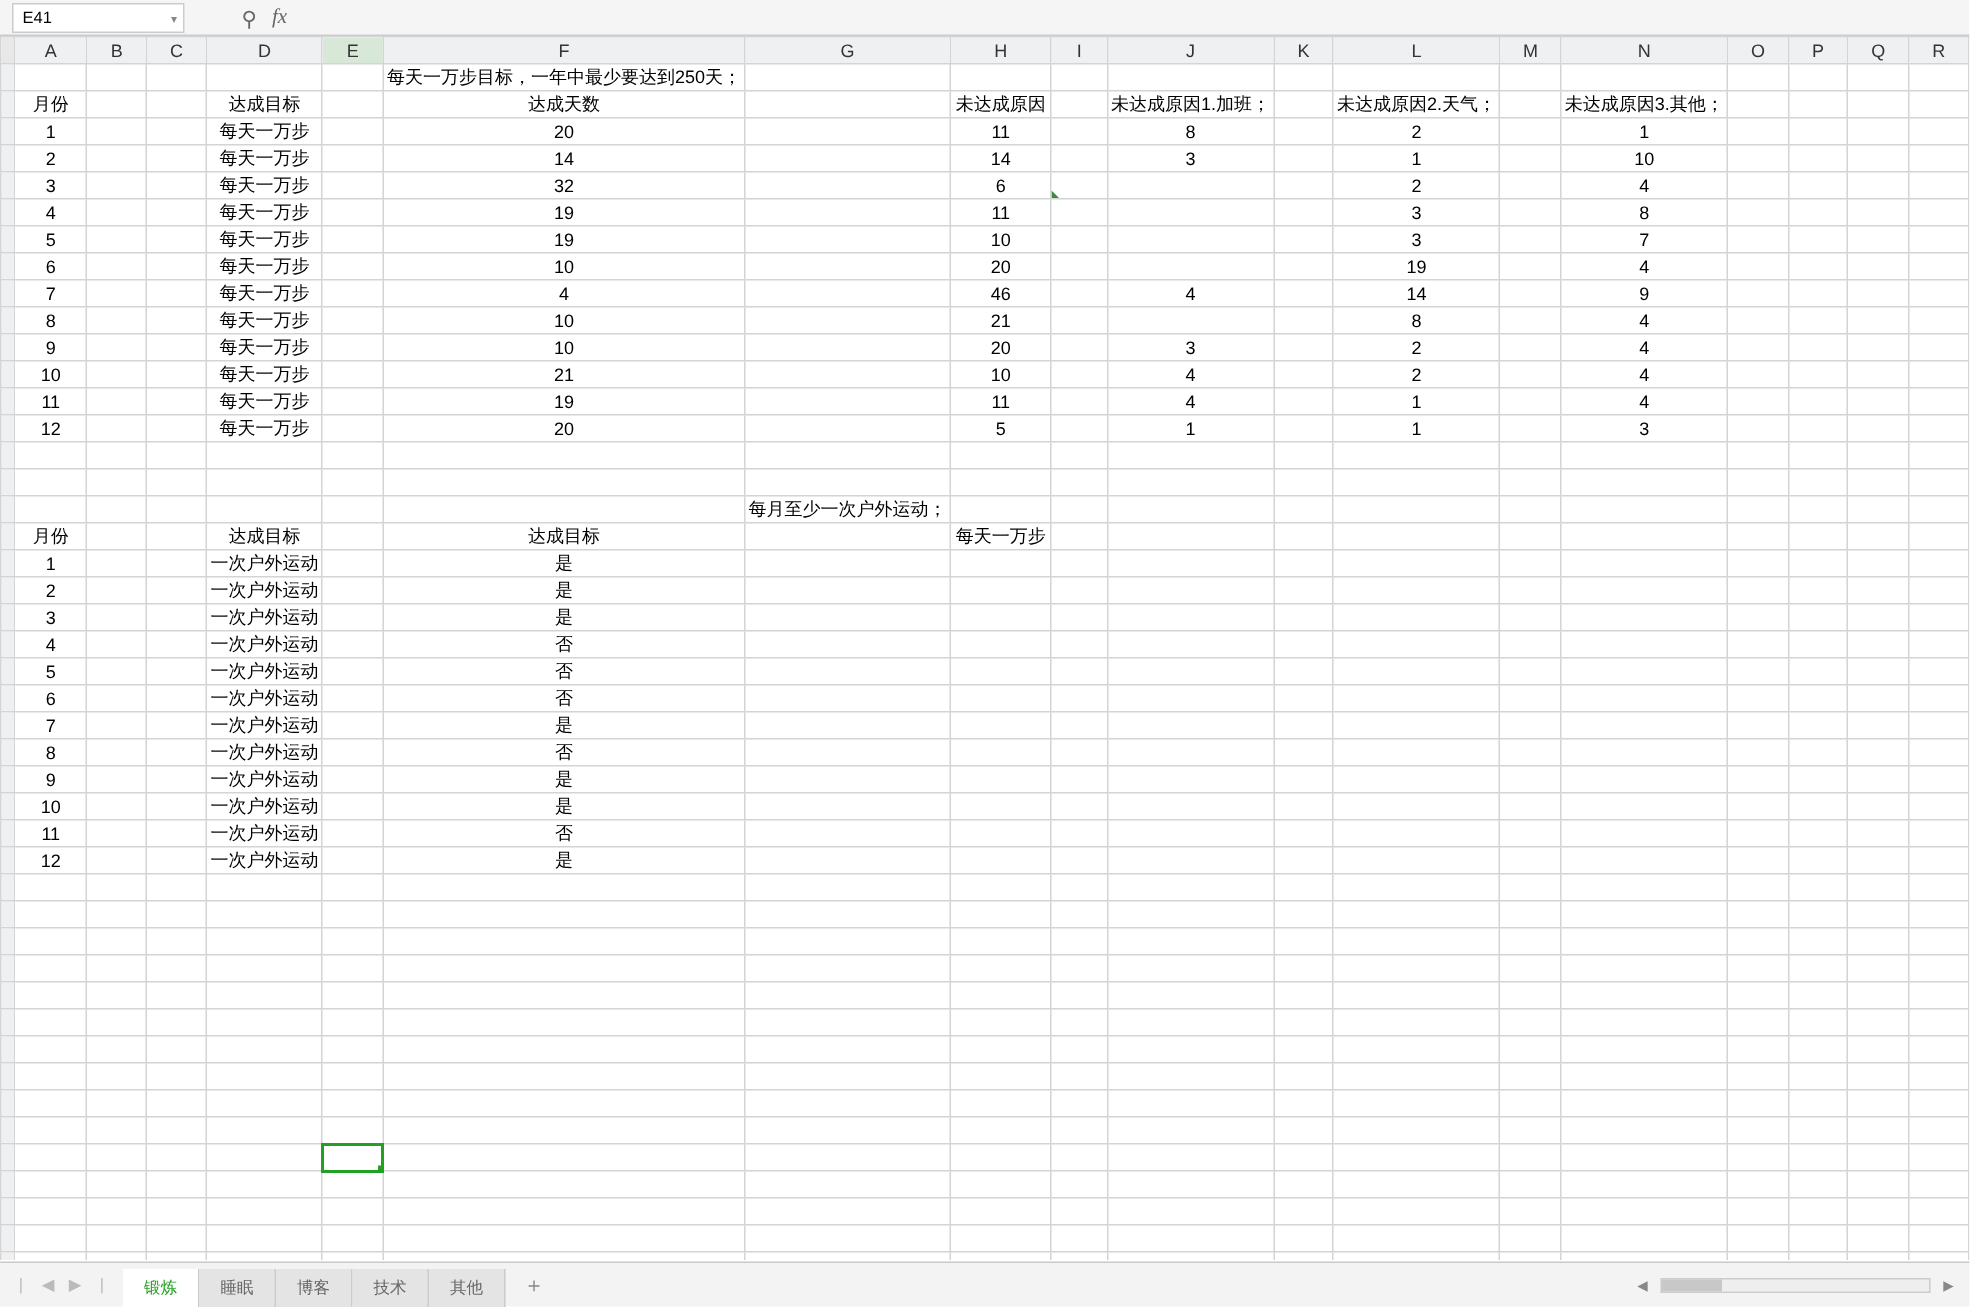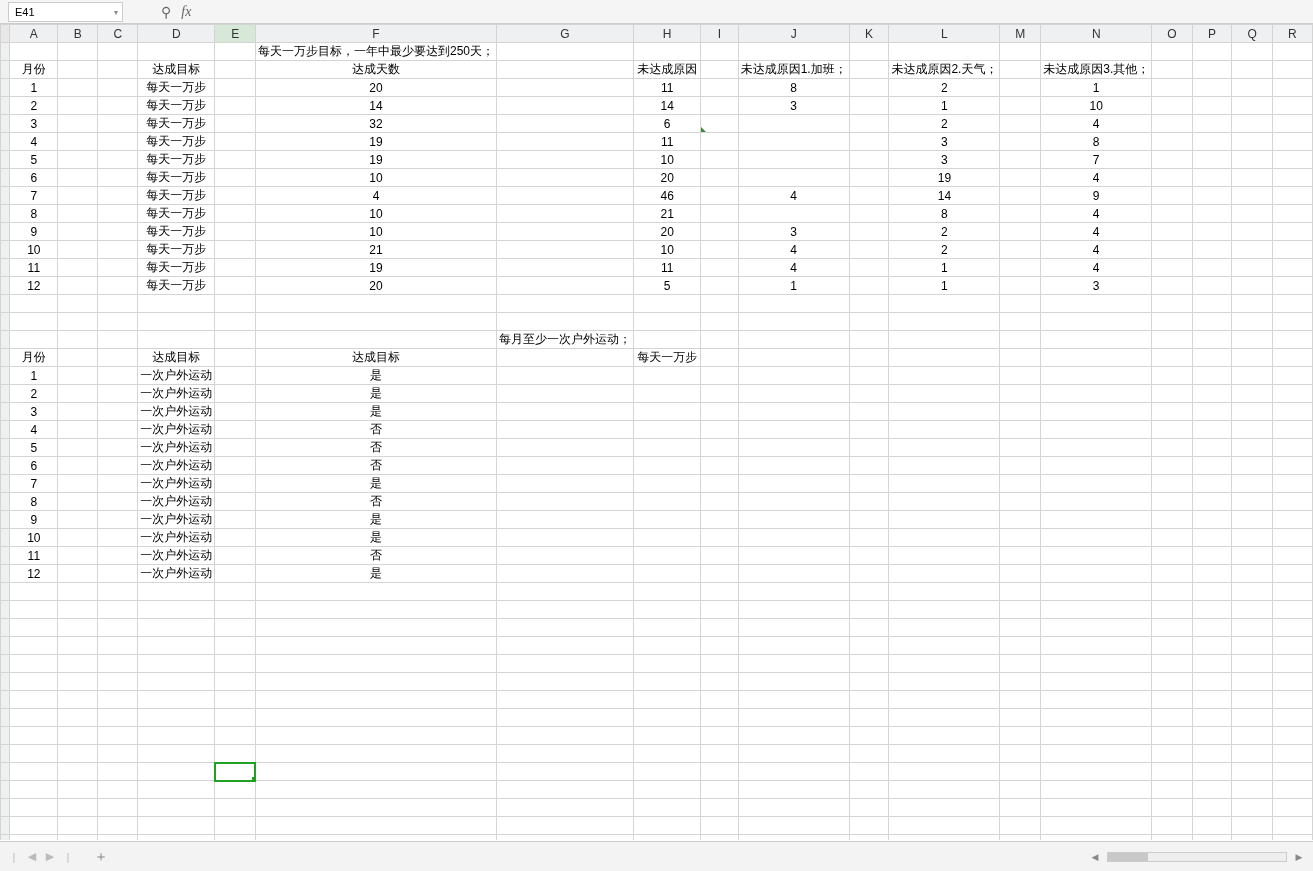--- a/index.html
+++ b/index.html
@@ -1113,20 +1113,27 @@
     </table>
 </div>
 
 <div class="bottom-bar">
   <div class="nav-arrows">
     <span class="nav-arrow">|</span>
     <span class="nav-arrow">◀</span>
     <span class="nav-arrow">▶</span>
     <span class="nav-arrow">|</span>
   </div>
+  <div class="tabs" id="tabs">
+      <div class="tab active">锻炼</div>
+      <div class="tab">睡眠</div>
+      <div class="tab">博客</div>
+      <div class="tab">技术</div>
+      <div class="tab">其他</div>
+    </div>
   <span class="tab-add">＋</span>
   <div class="hscroll-area">
     <span class="sb-btn">◀</span>
     <div class="hscroll">
         <div class="hscroll-thumb"></div>
       </div>
     <span class="sb-btn">▶</span>
   </div>
 </div>
 

